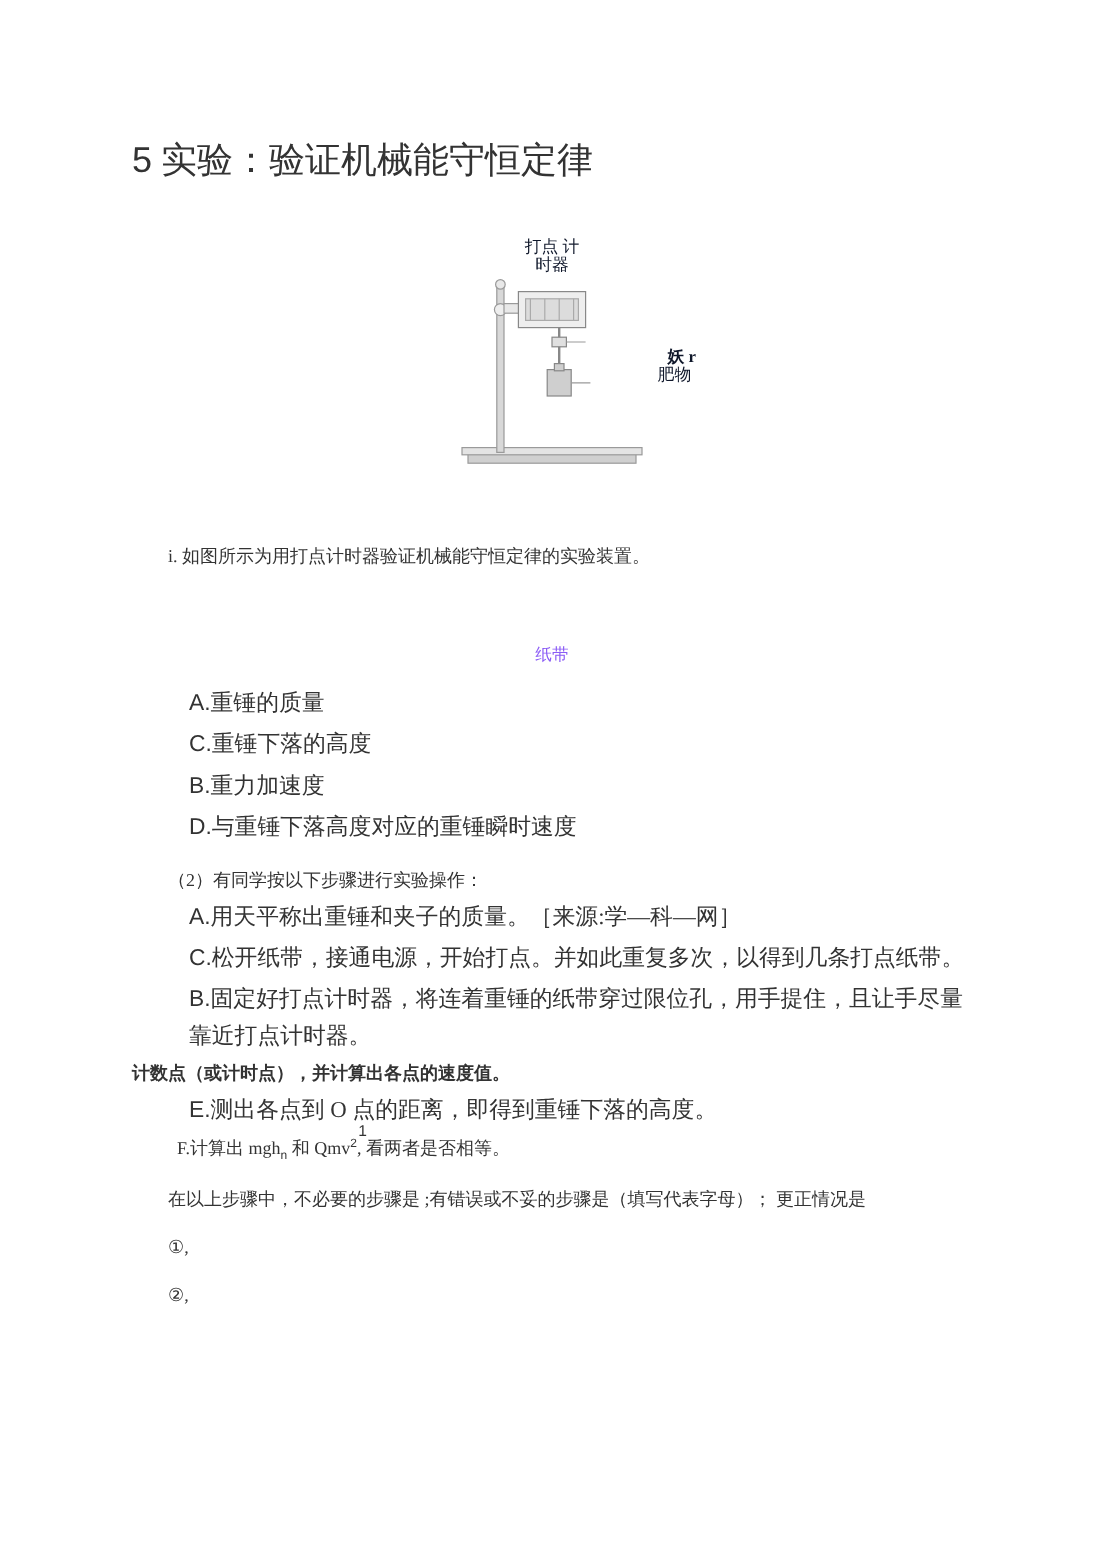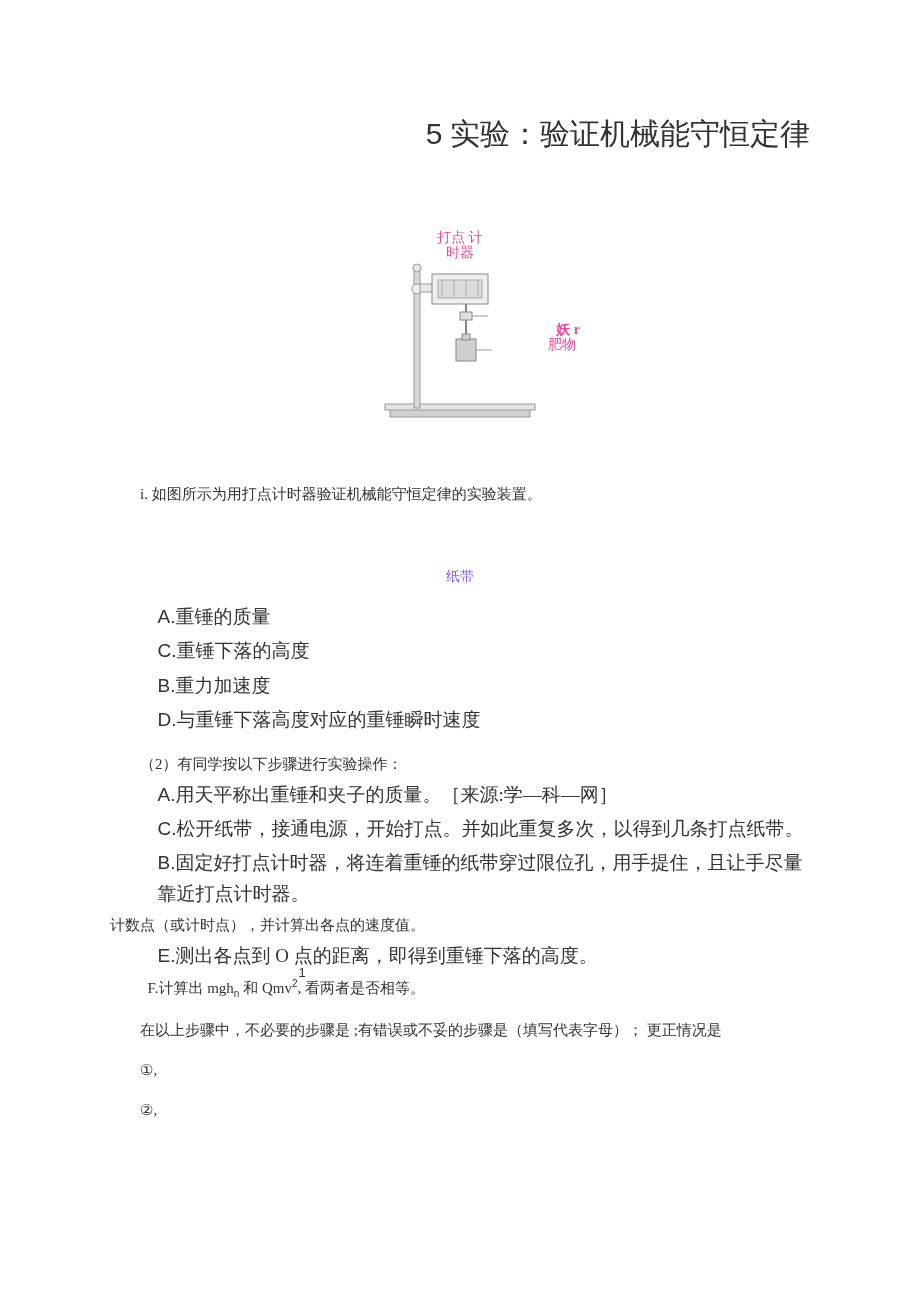--- a/index.html
+++ b/index.html
@@ -11,38 +11,38 @@
     width: 920px;
   }
   .page {
     padding: 110px 110px 60px 110px;
     box-sizing: border-box;
     line-height: 1.6;
   }
   .title {
     font-family: "SimSun", serif;
     font-size: 30px;
-    text-align: right;
-    margin-bottom: 76px;
+    text-align: left;
+    margin-bottom: 45px;
   }
   .title .num {
     font-family: Arial, sans-serif;
     font-size: 30px;
   }
   .figure {
     text-align: center;
     margin-bottom: 40px;
   }
   .figure-wrap {
     display: inline-block;
     position: relative;
   }
   .fig-label {
     position: absolute;
-    color: #ec4899;
+    color: #0f172a;
     font-size: 14px;
     line-height: 1.1;
     white-space: nowrap;
   }
   .fig-label.top { top: -4px; left: 50%; transform: translateX(-50%); text-align:center;}
   .fig-label.clip-r { top: 88px; right: -30px; font-weight: bold; }
   .fig-label.mass-r { top: 103px; right: -26px; }
   svg { display: block; }
   .body-text {
     font-size: 15px;
@@ -72,21 +72,21 @@
   .formula-line .one {
     position: absolute;
     left: 14.5em;
     top: -1.0em;
     font-family: Arial, sans-serif;
     font-size: 13px;
   }
   .sub { font-size: 10px; vertical-align: sub; }
   .sup { font-size: 10px; vertical-align: super; }
   .ff { font-family: Arial, sans-serif; }
-  .no-indent { text-indent: 0; }
+  .no-indent { text-indent: 0; font-weight: bold; }
   .spacer-sm { height: 12px; }
 </style>
 </head>
 <body>
 
 <div class="page">
 
   <div class="title">
     <span class="num ff">5</span>
     <span>实验：验证机械能守恒定律</span>

